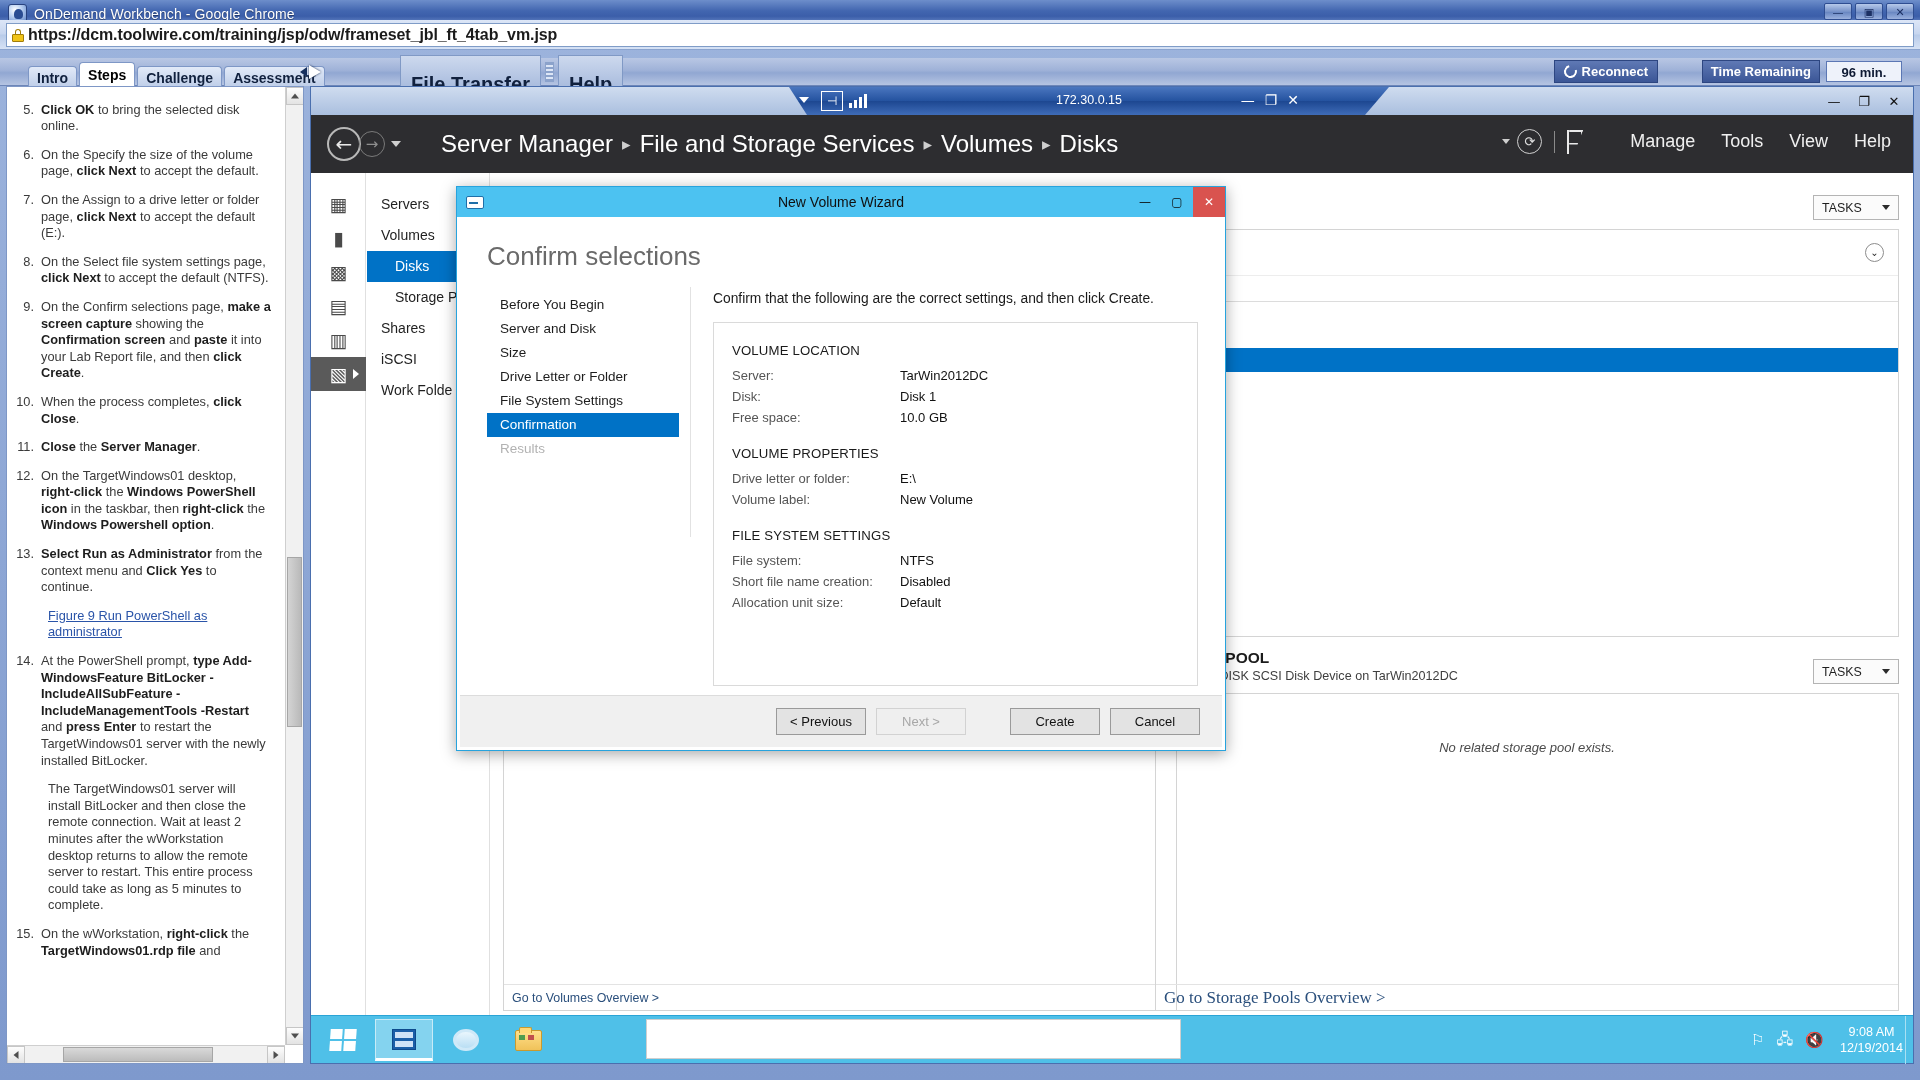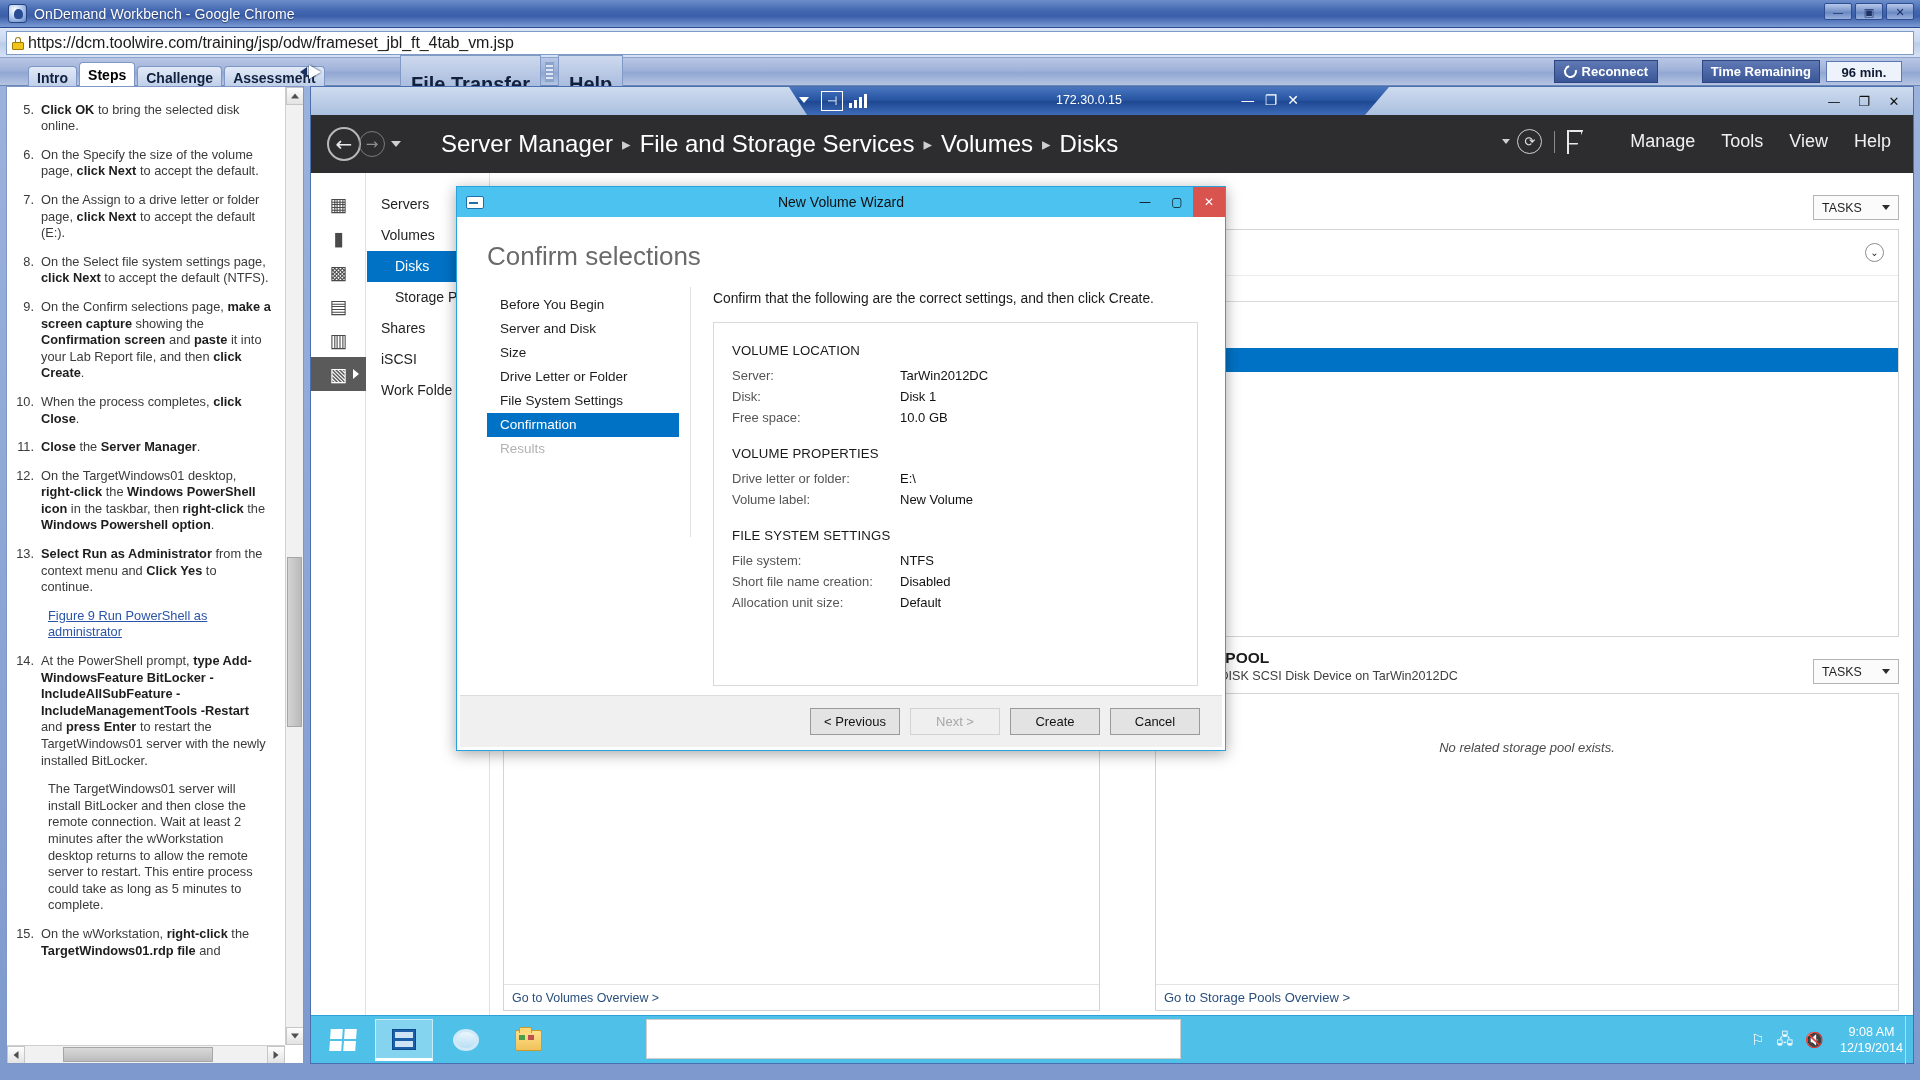--- a/index.html
+++ b/index.html
@@ -29,23 +29,23 @@
      color:#ffffff; font-size:14px; letter-spacing:.1px; text-shadow:0 1px 1px rgba(0,0,0,.45);
      font-family:"Liberation Sans", sans-serif; }
   .win-btns { position:absolute; right:6px; top:3px; display:flex; gap:3px; }
   .win-btn { width:28px; height:17px; border:1px solid #2e4d91;
      background:linear-gradient(180deg,#b6c9ea,#7893c9 50%,#6483bf 51%,#9ab0dd);
      border-radius:2px; position:relative; }
   .win-btn i { position:absolute; left:50%; top:50%; transform:translate(-50%,-50%);
      color:#1c3063; font-style:normal; font-size:11px; line-height:1; font-family:"DejaVu Sans", sans-serif;}
 
   
-  #chrome-urlbar { position:absolute; left:0; top:28px; width:1920px; height:30px;
+  #chrome-urlbar { position:absolute; left:0; top:20px; width:1920px; height:30px;
      background:linear-gradient(180deg,#dce6f7 0%,#c7d6ef 48%,#b8cbe9 52%,#d6e2f5 100%);
-     border-bottom:1px solid #8ba4cf; }
+     border-bottom:1px solid #8ba4cf;font-weight:bold; }
   #url-field { position:absolute; left:6px; top:3px; width:1908px; height:24px; background:#ffffff;
      border:1px solid #7f9cc7; display:flex; align-items:center; padding-left:4px; }
   .lock-icon { width:14px; height:14px; position:relative; flex:0 0 auto; margin-right:3px; }
   .lock-icon .body { position:absolute; left:1px; top:6px; width:12px; height:8px; background:#f0c419;
      border:1px solid #a07c0a; border-radius:1px; }
   .lock-icon .shackle { position:absolute; left:4px; top:1px; width:6px; height:7px;
      border:1.5px solid #a07c0a; border-bottom:none; border-radius:4px 4px 0 0; }
   #url-text { font-size:16px; color:#1b1b1b; font-family:"Liberation Sans", sans-serif; letter-spacing:-.1px;}
 
   
@@ -214,37 +214,37 @@
   #disks-table { position:absolute; left:0; top:46px; right:0; bottom:0; }
   #disks-colhead { height:26px; border-bottom:1px solid #dcdcdc; display:flex; align-items:center;
      font-size:12.8px; color:#333333; font-family:"Liberation Sans", sans-serif; }
   #disks-colhead .c { padding-left:8px; border-right:1px solid #e6e6e6; height:26px; line-height:26px; }
   .disk-row { height:24px; display:flex; align-items:center; font-size:12.8px; color:#1a1a1a;
      font-family:"Liberation Sans", sans-serif; }
   .disk-row.selected { background:#0072c6; color:#ffffff; }
   .disk-row .c { padding-left:8px; height:24px; line-height:24px; overflow:hidden; white-space:nowrap; }
 
   
-  #vol-tile { position:absolute; left:12px; top:476px; width:597px; height:362px; }
+  #vol-tile { position:absolute; left:12px; top:476px; width:674px; height:362px; }
   #vol-panel { position:absolute; left:0; top:44px; right:0; bottom:0; border:1px solid #d4d4d4; }
   #vol-footlink { position:absolute; left:0; right:0; bottom:0; height:26px; border-top:1px solid #e3e3e3;
      line-height:26px; padding-left:8px; font-size:12.4px; color:#2a4f7c;
      font-family:"Liberation Sans", sans-serif; }
 
   
   #sp-tile { position:absolute; left:664px; top:476px; right:14px; height:362px; }
   #sp-head { position:absolute; left:0; top:0; height:44px; }
   #sp-title { font-size:15.5px; font-weight:bold; color:#1b1b1b; font-family:"Liberation Sans", sans-serif;}
   #sp-sub { font-size:12.6px; color:#3e3e3e; margin-top:2px; font-family:"Liberation Sans", sans-serif; }
   #sp-panel { position:absolute; left:0; top:44px; right:0; bottom:0; border:1px solid #d4d4d4;}
   #sp-empty { position:absolute; left:0; right:0; top:46px; text-align:center; font-size:13px;
      font-style:italic; color:#4a4a4a; font-family:"Liberation Sans", sans-serif; }
   #sp-footlink { position:absolute; left:0; right:0; bottom:0; height:26px; border-top:1px solid #e3e3e3;
-     line-height:26px; padding-left:8px; font-size:13px; color:#2a4f7c;
-     font-family:Liberation Sans, sans-serif; }
+     line-height:26px; padding-left:8px; font-size:17px; color:#2a4f7c;
+     font-family:Liberation Serif, serif; }
 
   
   #win-taskbar { position:absolute; left:0; bottom:0; width:100%; height:48px; background:#4fc0e8;
      border-top:1px solid #2aa4d6; }
   #tb-start { position:absolute; left:0; top:0; width:64px; height:48px;
      display:flex; align-items:center; justify-content:center; }
   .tb-win-logo { width:26px; height:22px; display:grid; grid-template-columns:1fr 1fr;
      grid-template-rows:1fr 1fr; gap:2px; transform:skewX(-4deg); }
   .tb-win-logo span { background:#ffffff; }
   .tb-item { position:absolute; top:3px; width:58px; height:42px; display:flex; align-items:center;
@@ -306,21 +306,21 @@
   .kv { display:flex; font-size:13px; line-height:21px; font-family:"Liberation Sans", sans-serif; }
   .kv .k { width:168px; color:#555555; }
   .kv .v { color:#111111; }
   #wiz-footer { position:absolute; left:3px; right:3px; bottom:3px; height:52px; background:#f0f0f0;
      border-top:1px solid #dcdcdc; }
   #wiz-btns { position:absolute; right:22px; top:12px; display:flex; gap:10px; }
   .wiz-btn { width:90px; height:27px; border:1px solid #9a9a9a; background:#e3e3e3; font-size:13px;
      color:#131313; display:flex; align-items:center; justify-content:center;
      font-family:"Liberation Sans", sans-serif; }
   .wiz-btn.disabled { color:#a7a7a7; border-color:#d2d2d2; background:#efefef; }
-  .wiz-btn.gapleft { }
+  .wiz-btn.gapleft { margin-left:34px; }
 </style>
 </head>
 <body>
 
 <div id="chrome-window">
 
   <div id="chrome-titlebar">
     <div class="tb-inner"></div>
     <div class="chrome-app-icon"></div>
     <div id="chrome-title">OnDemand Workbench - Google Chrome</div>

